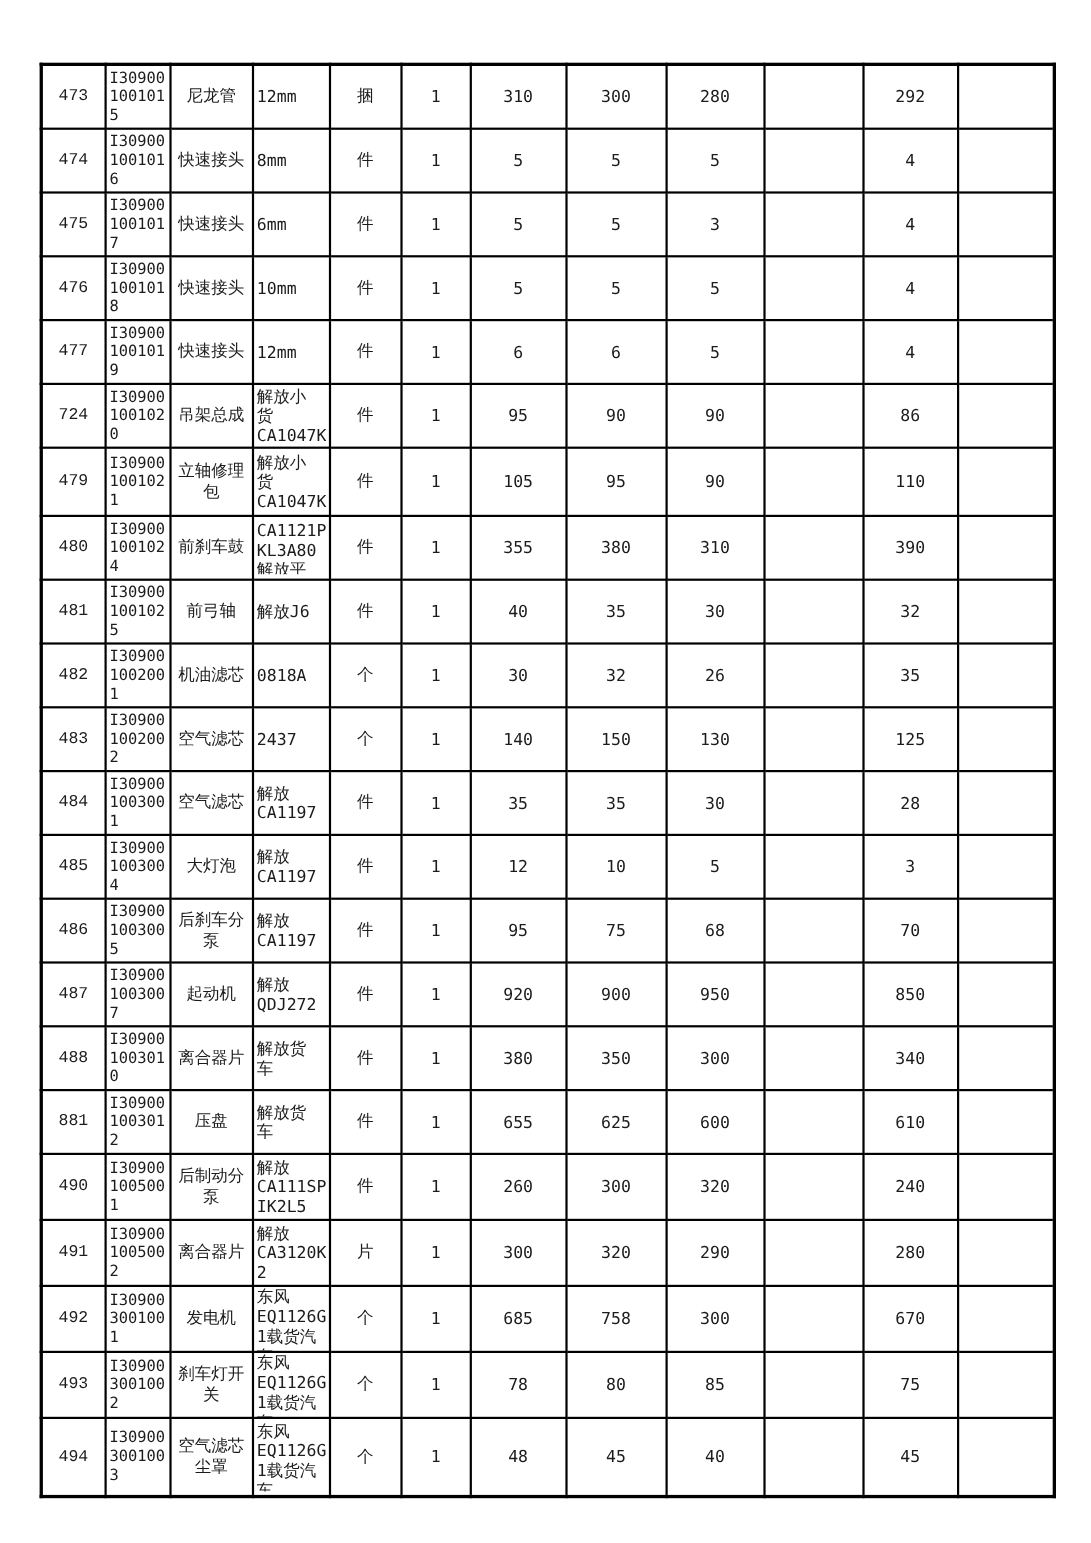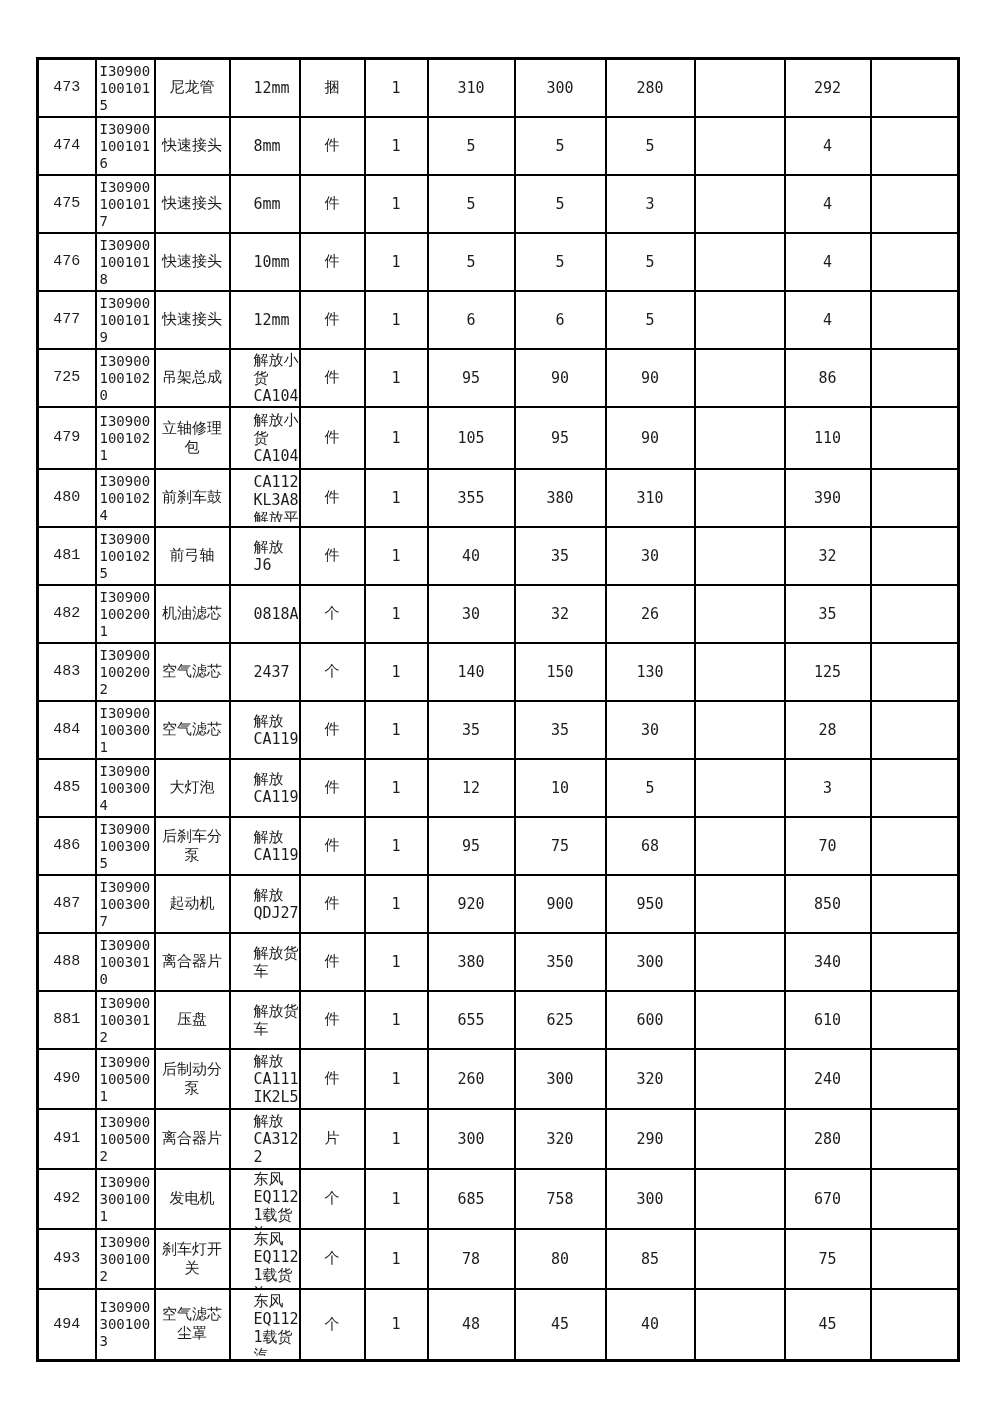--- a/index.html
+++ b/index.html
@@ -57,21 +57,20 @@
     line-height: 19px;
     padding-left: 3px;
   }
   td.c-spec { text-align: left; }
   .spec {
     white-space: pre-line;
     line-height: 18px;
     padding: 0 0 0 3px;
     max-height: 56px;
     overflow: hidden;
-    margin-left: 20px;
   }
   tr.r:nth-child(7)  .spec { max-height: 60px; } 
   tr.r:nth-child(8)  .spec { max-height: 49px; } 
   tr.r:nth-child(18) .spec { max-height: 58px; }
   tr.r:nth-child(19) .spec { max-height: 58px; }
   tr.r:nth-child(20) .spec { max-height: 58px; } 
   tr.r:nth-child(21) .spec { max-height: 58px; } 
   tr.r:nth-child(22) .spec { max-height: 64px; } 
   td.c-unit, td.c-qty, td.c-price, td.c-blank { text-align: center; }
 </style>
@@ -180,21 +179,21 @@
         <td class="c-unit">件</td>
         <td class="c-qty">1</td>
         <td class="c-price">6</td>
         <td class="c-price">6</td>
         <td class="c-price">5</td>
         <td class="c-blank"></td>
         <td class="c-price">4</td>
         <td class="c-blank"></td>
       </tr>
         <tr class="r">
-        <td class="c-no">725</td>
+        <td class="c-no">724</td>
         <td class="c-code">
             <div class="code">I309001001020</div>
           </td>
         <td class="c-name">吊架总成</td>
         <td class="c-spec">
             <div class="spec">解放小
 货
 CA1047K</div>
           </td>
         <td class="c-unit">件</td>

